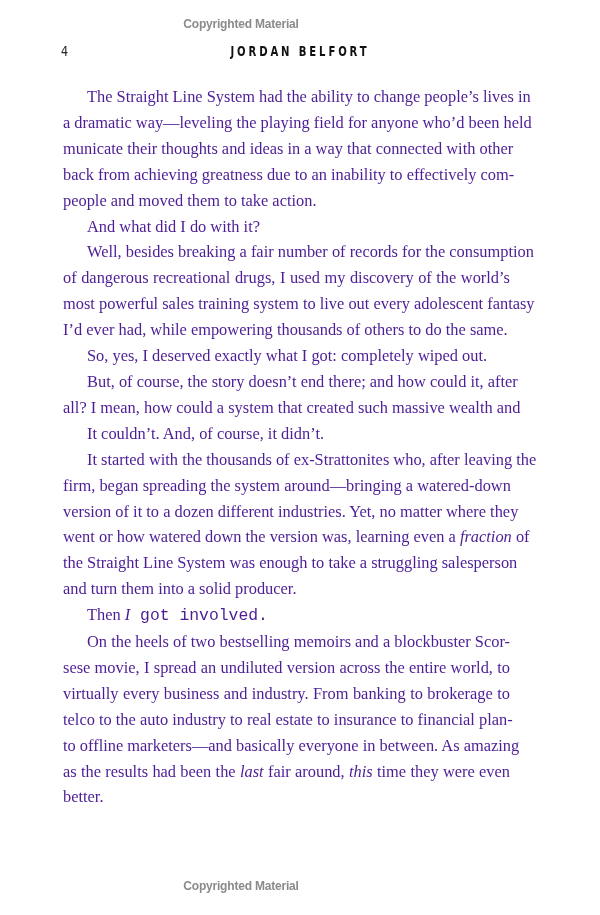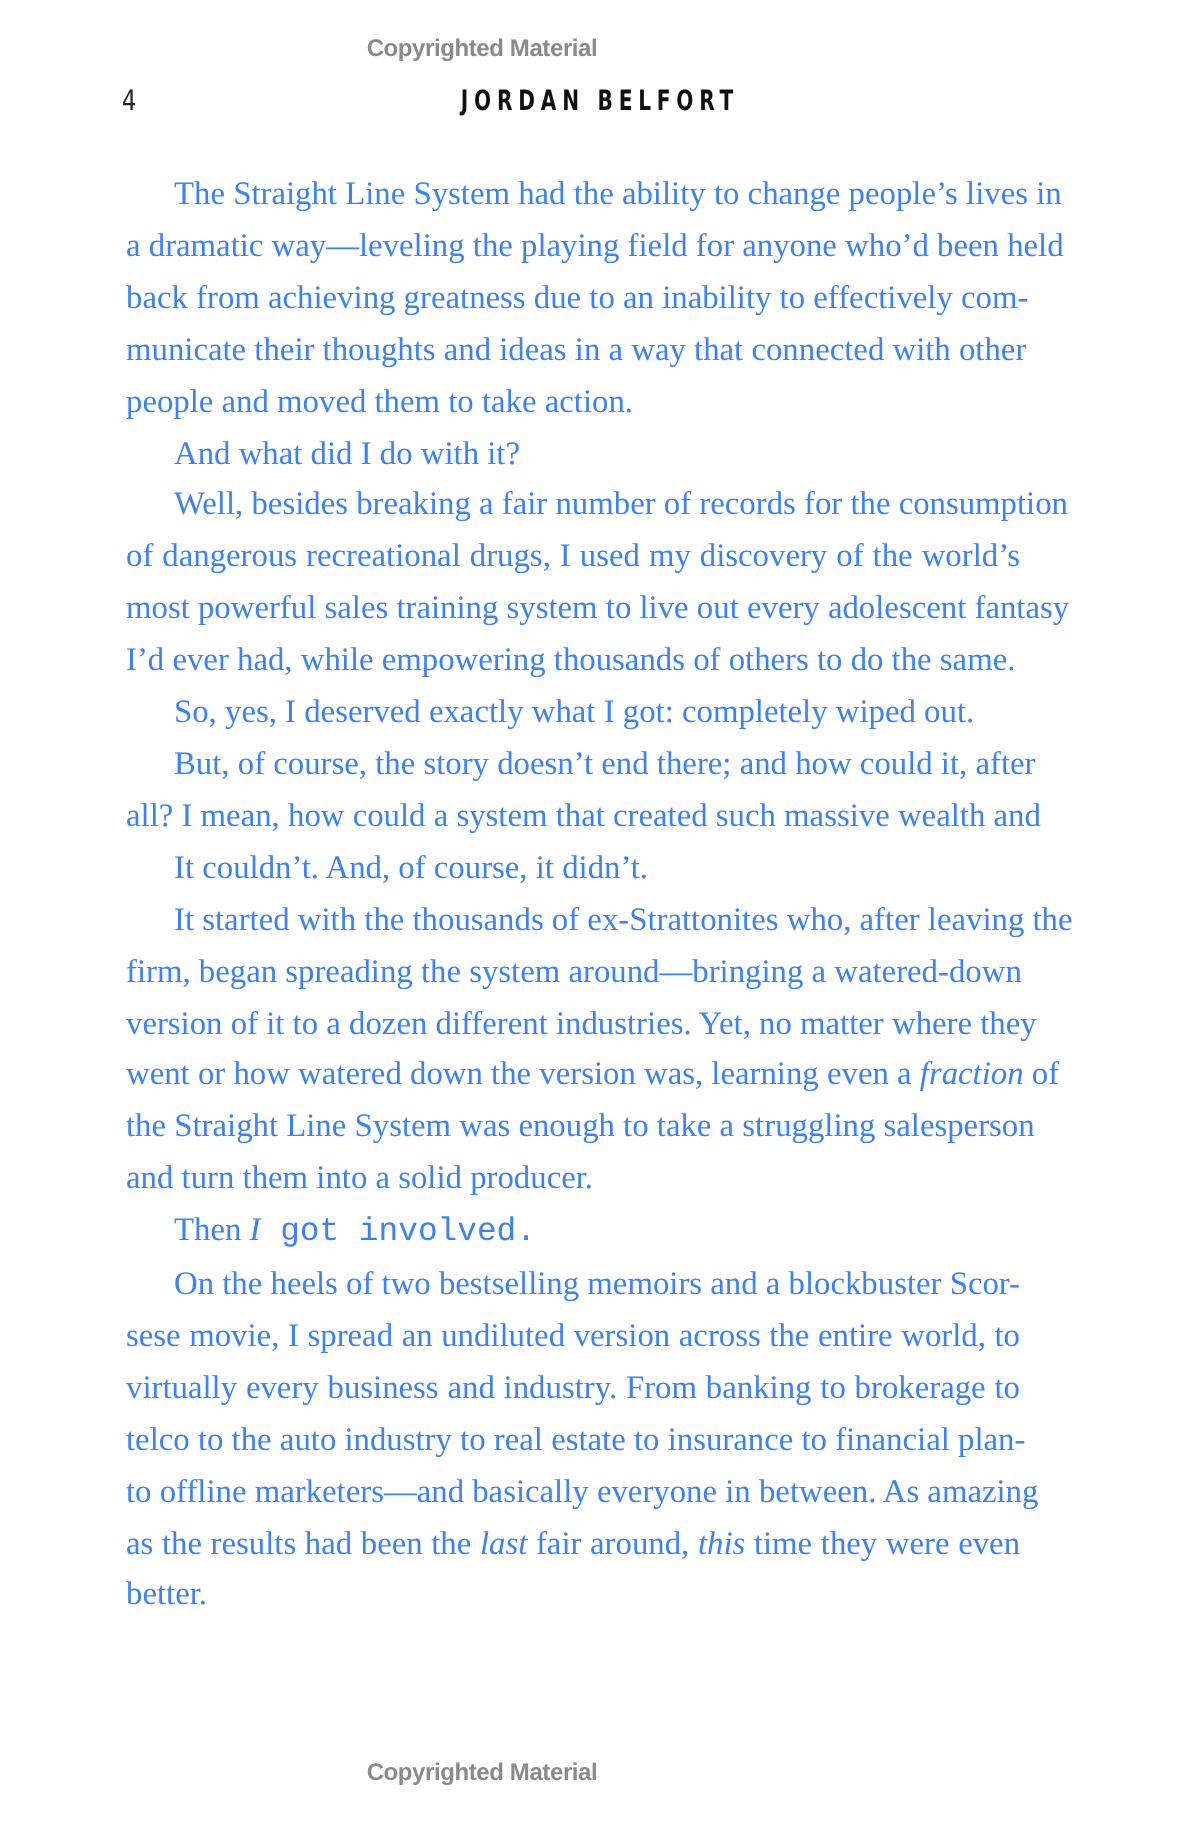--- a/index.html
+++ b/index.html
@@ -21,21 +21,21 @@
   }
   .author-name {
     position: absolute; left: 0; width: 600px; text-align: center; top: 0;
     font-family: "DejaVu Sans", sans-serif; font-size: 14px; font-weight: bold;
     letter-spacing: 4px; color: #111;
     transform: scaleX(0.72); transform-origin: center top;
   }
   .body-text {
     position: absolute; left: 63px; top: 84px; width: 447px;
     font-family: "Liberation Serif", serif; font-size: 16.4px; line-height: 25.9px;
-    color: #3b82f6; text-align: justify;
+    color: #4c1d95; text-align: justify;
   }
   .body-text .line { display: block; text-align: justify; text-align-last: justify; white-space: nowrap; }
   .body-text .line.end { text-align-last: left; }
   .body-text .line.first { padding-left: 24px; }
   em { font-style: italic; }
 </style>
 </head>
 <body>
 
 <div class="watermark wm-top">Copyrighted Material</div>
@@ -43,22 +43,22 @@
 <div class="running-head">
   <span class="page-number">4</span>
   <div class="author-name">JORDAN BELFORT</div>
 </div>
 
 <div class="body-text">
 
   <div>
     <span class="line first">The Straight Line System had the ability to change people’s lives in</span>
     <span class="line">a dramatic way—leveling the playing field for anyone who’d been held</span>
+    <span class="line">municate their thoughts and ideas in a way that connected with other</span>
     <span class="line">back from achieving greatness due to an inability to effectively com-</span>
-    <span class="line">municate their thoughts and ideas in a way that connected with other</span>
     <span class="line end">people and moved them to take action.</span>
   </div>
 
   <div>
     <span class="line first end">And what did I do with it?</span>
   </div>
 
   <div>
     <span class="line first">Well, besides breaking a fair number of records for the consumption</span>
     <span class="line">of dangerous recreational drugs, I used my discovery of the world’s</span>

